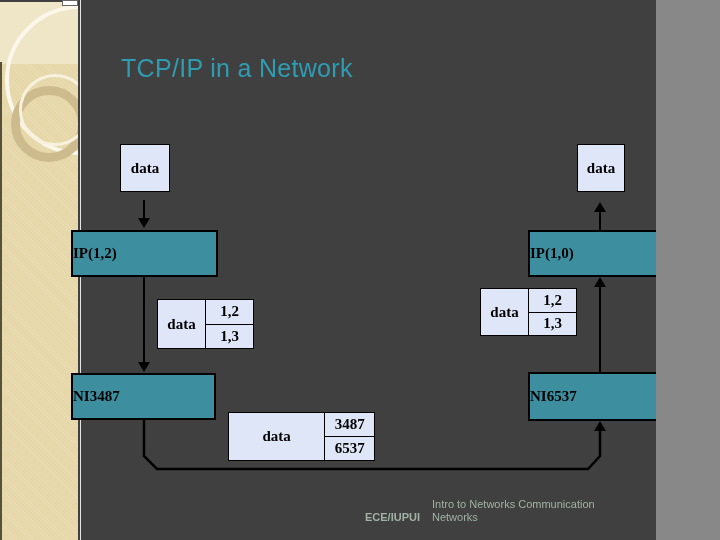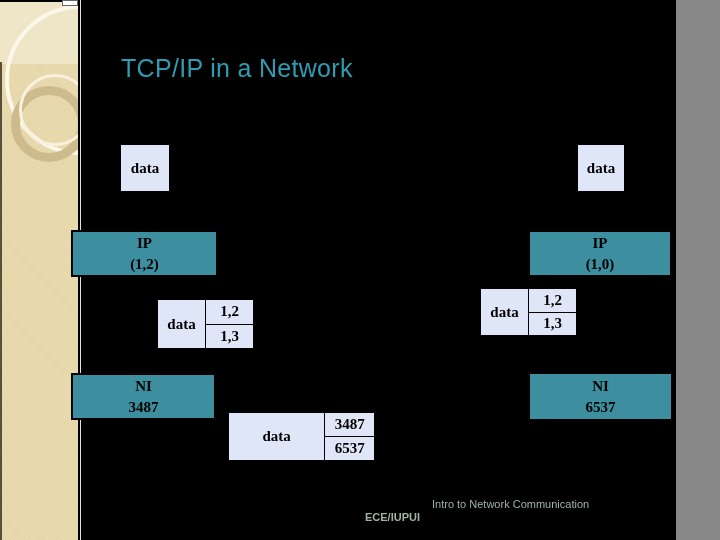--- a/index.html
+++ b/index.html
@@ -1,18 +1,18 @@
 <!DOCTYPE html>
 <html><head>
 <meta charset="utf-8">
 <style>
   html,body { margin:0; padding:0; background:#888; }
   .slide {
-    position:relative; width:656px; height:540px; background:#000000;
-    overflow:hidden; font-family:"Liberation Serif", serif;padding-left:20px;
+    position:relative; width:656px; height:540px; background:#404040;
+    overflow:hidden; font-family:"Liberation Serif", serif;
   }
 
   
   .sidebar { position:absolute; left:0; top:2px; width:78px; height:538px;
     background:#e6d7a9;
     background-image:repeating-linear-gradient(45deg, rgba(255,255,255,.12) 0 1px, rgba(0,0,0,0) 1px 3px);
     overflow:hidden; }
   .sb-light { position:absolute; left:0; top:0; width:78px; height:62px; background:#efe6c8; }
   .sb-circle { position:absolute; border-radius:50%; box-sizing:border-box; background:transparent; }
   .sb-c1 { left:5px; top:3px; width:150px; height:150px; border:4px solid #fbf7ea; }
@@ -24,21 +24,21 @@
 
   
   .title { position:absolute; left:121px; top:54px; font-family:"Liberation Sans", sans-serif;
     font-size:25px; color:#2e9db2; letter-spacing:.3px; white-space:nowrap; }
 
   
   .dbox { position:absolute; background:#dfe6f7; border:1px solid #000;
     display:flex; align-items:center; justify-content:center;
     font-weight:bold; font-size:15px; color:#000; box-sizing:border-box; }
   .tbox { position:absolute; background:#3d8fa0; border:2px solid #000;
-    display:flex; flex-direction:column; align-items:center; justify-content:center;
+    display:flex; flex-direction:row; align-items:center; justify-content:flex-start;
     font-weight:bold; font-size:15px; line-height:1.35; color:#000; text-align:center; box-sizing:border-box; }
 
   
   .pk { position:absolute; background:#dfe6f7; border:1px solid #000; display:flex; box-sizing:border-box; }
   .pk .pay { display:flex; align-items:center; justify-content:center;
     font-weight:bold; font-size:15px; border-right:1px solid #000; }
   .pk .hdrs { display:flex; flex-direction:column; }
   .pk .hdr { flex:1; display:flex; align-items:center; justify-content:center;
     font-weight:bold; font-size:15px; }
   .pk .hdr.top { border-bottom:1px solid #000; }
@@ -131,17 +131,18 @@
   <div class="ah up" style="left:594px; top:277px;"></div>
   <div class="vline" style="left:599px; top:286px; height:86px;"></div>
 
   <div class="tbox" style="left:528px; top:372px; width:145px; height:49px;">
     <span>NI</span>
     <span>6537</span>
   </div>
 
   <div class="footer-item" style="left:365px; top:511px;font-weight:bold;">ECE/IUPUI</div>
   <div class="footer-item" style="left:432px; top:498px;">
-    <div>Intro to Network Communication</div>
+    <div>Intro to Networks Communication</div>
+    <div>Networks</div>
   </div>
   <div class="footer-item" style="left:678px; top:511px;">2-35</div>
 
 </div>
 
 </body></html>

